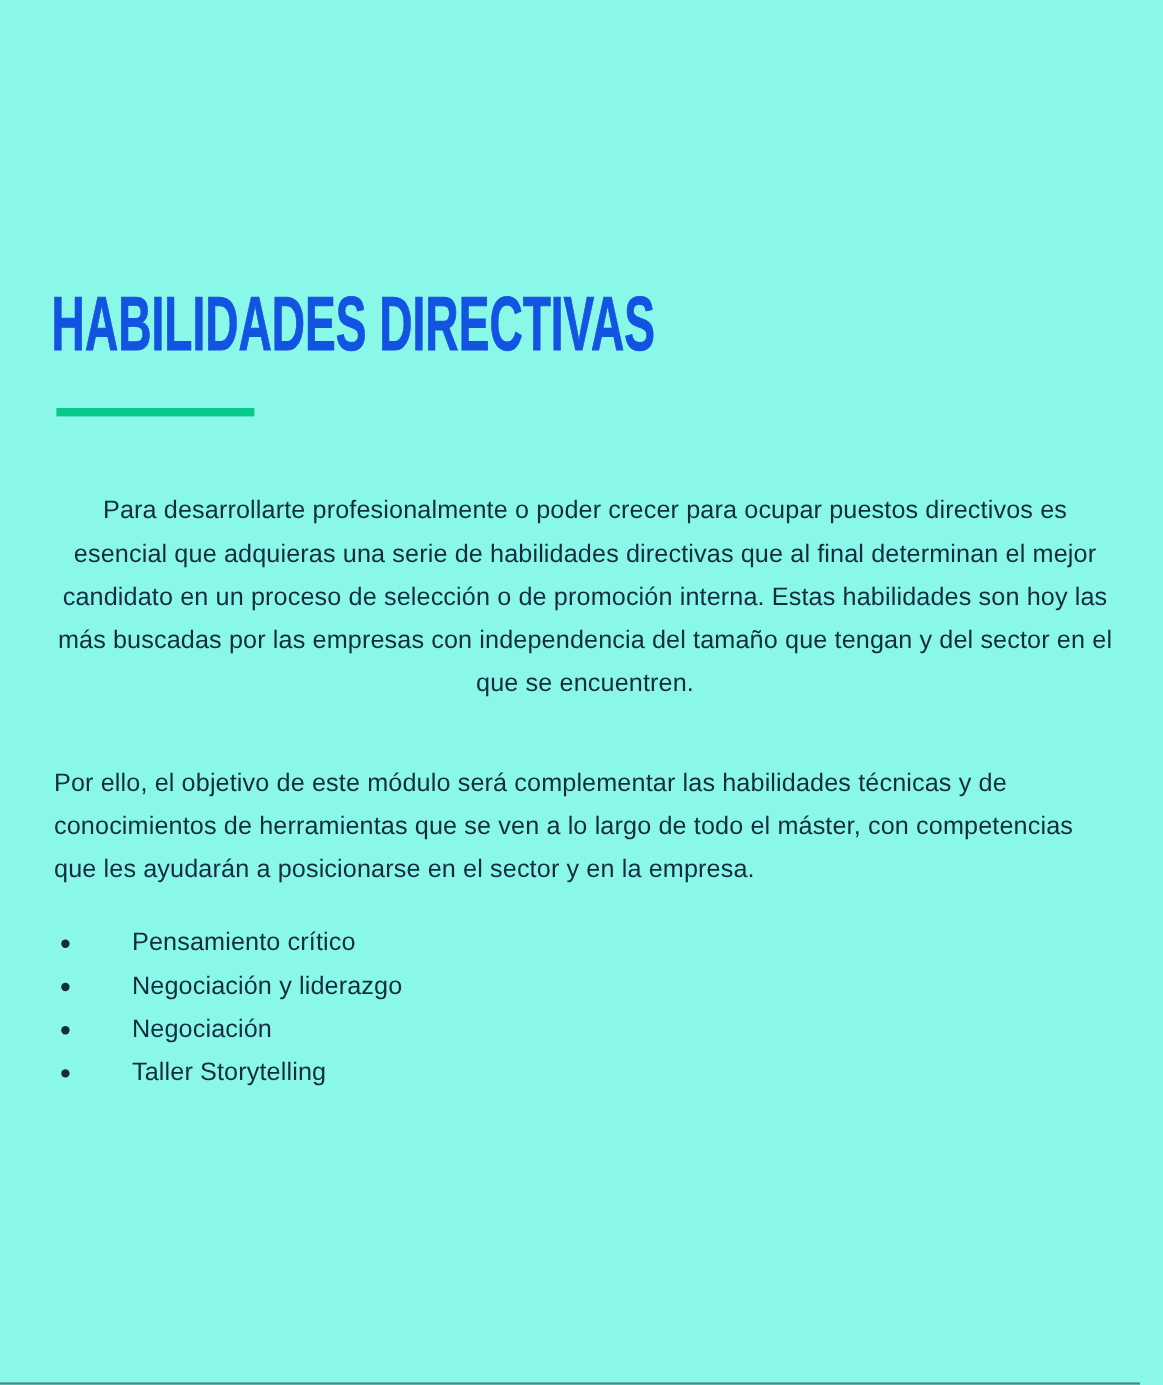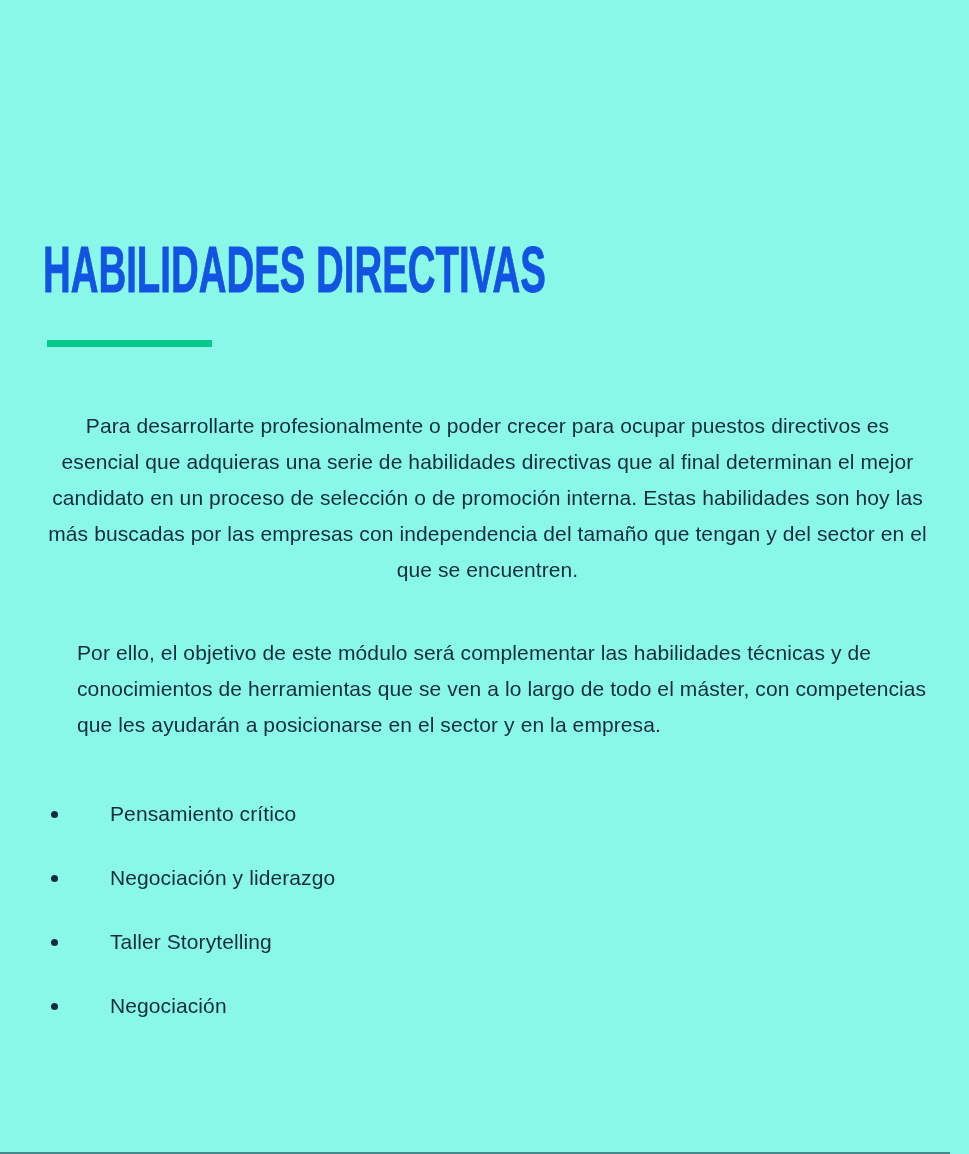--- a/index.html
+++ b/index.html
@@ -59,38 +59,37 @@
     position: absolute;
     left: 45px;
     width: 885px;
     font-size: 21px;
     line-height: 36px;
     letter-spacing: 0.1px;
     color: var(--body-text);
   }
 
   .paragraph-1 { top: 408px; text-align: center; }
-  .paragraph-2 { top: 635px; margin-left: 32px; }
+  .paragraph-2 { top: 635px; }
 
   .skills-list {
     position: absolute;
     left: 45px;
     top: 768px;
     width: 620px;
     list-style: none;
   }
 
   .skills-list li {
     position: relative;
     padding-left: 65px;
     font-size: 21px;
     line-height: 36px;
     letter-spacing: 0.1px;
     color: var(--body-text);
-    margin-top: 28px;
   }
 
   .bullet-dot {
     position: absolute;
     left: 6px;
     top: 50%;
     width: 7px;
     height: 7px;
     margin-top: -3.5px;
     border-radius: 50%;
@@ -123,23 +122,23 @@
     <li>
       <span class="bullet-dot"></span>
       <span>Pensamiento crítico</span>
     </li>
     <li>
       <span class="bullet-dot"></span>
       <span>Negociación y liderazgo</span>
     </li>
     <li>
       <span class="bullet-dot"></span>
-      <span>Taller Storytelling</span>
+      <span>Negociación</span>
     </li>
     <li>
       <span class="bullet-dot"></span>
-      <span>Negociación</span>
+      <span>Taller Storytelling</span>
     </li>
   </ul>
 
   <div class="bottom-edge"></div>
 
 </div>
 
 </body></html>

